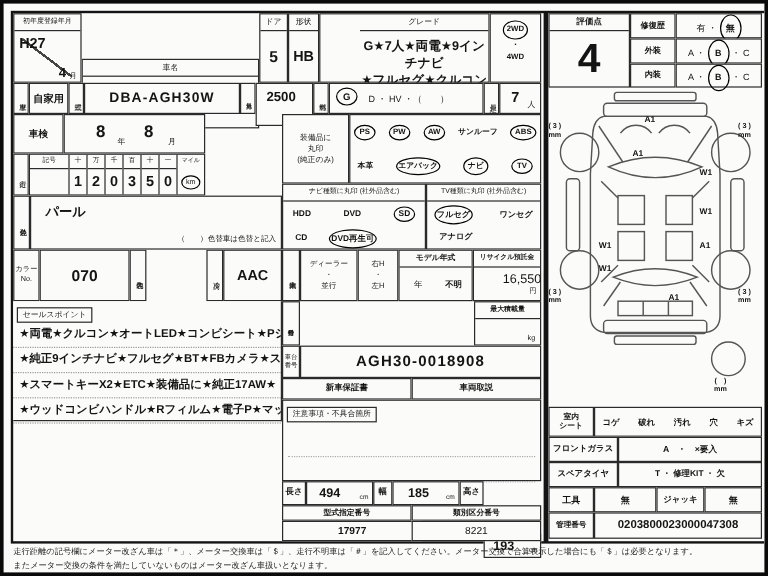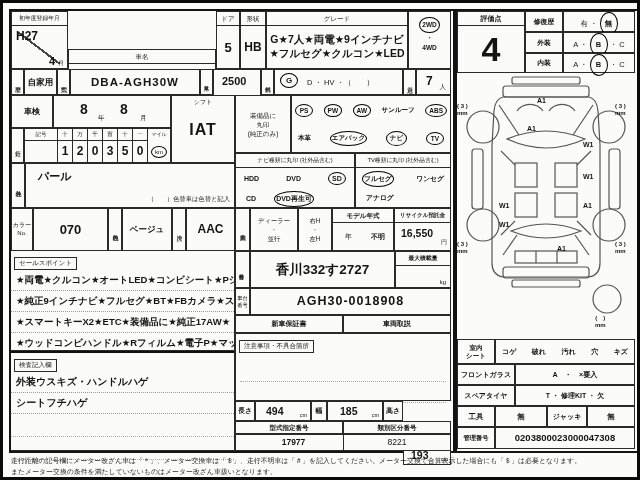--- a/index.html
+++ b/index.html
@@ -50,21 +50,21 @@
       <div class="val" style="line-height:43px;font-size:15px;font-weight:bold;">アルファード</div>
     </div>
     <div class="c" style="left:205px;top:0;width:24px;height:58px;">
       <div class="hdr">ドア</div>
       <div class="val" style="line-height:43px;font-size:13px;font-weight:bold;">5</div>
     </div>
     <div class="c" style="left:229px;top:0;width:26px;height:58px;">
       <div class="hdr">形状</div>
       <div class="val" style="line-height:43px;font-size:12px;font-weight:bold;">HB</div>
     </div>
-    <div class="c" style="left:255px;top:0;width:142px;height:58px;">
+    <div class="c" style="left:255px;top:0;width:142px;height:58px;padding-left:33px;">
       <div class="hdr">グレード</div>
       <div class="val" style="font-size:10.5px;font-weight:bold;line-height:14px;padding-top:6px;">
         <div>G★7人★両電★9インチナビ</div>
         <div>★フルセグ★クルコン★LED</div>
       </div>
     </div>
     <div class="c" style="left:397px;top:0;width:43px;height:58px;">
       <div style="text-align:center;padding-top:5px;font-size:6.5px;font-weight:bold;line-height:10px;">
         <span class="circ" style="padding:2px 2px;">2WD</span>
         <div>・</div>
@@ -129,24 +129,20 @@
       <div class="mcol" style="width:15px;">
           <div class="mh">一</div>
           <div class="mv">0</div>
         </div>
       <div class="mcol" style="flex:1;">
         <div style="height:11px;font-size:5px;text-align:center;line-height:11px;">マイル</div>
         <div style="flex:1;text-align:center;"><span class="circ" style="font-size:6px;padding:2px 2px;">km</span></div>
       </div>
     </div>
 
-    <div class="c" style="left:160px;top:84px;width:64px;height:68px;">
-      <div style="font-size:6px;text-align:center;padding-top:2px;">シフト</div>
-      <div style="font-size:16px;font-weight:bold;text-align:center;padding-top:14px;letter-spacing:1px;">IAT</div>
-    </div>
 
     <div class="c lbl2" style="left:224px;top:84px;width:56px;height:58px;line-height:9px;font-size:6.5px;">
       <span>装備品に</span>
       <span>丸印</span>
       <span>(純正のみ)</span>
     </div>
     <div class="c" style="left:280px;top:84px;width:160px;height:58px;">
       <div class="flexrow" style="height:29px;padding:0 3px;font-size:6.5px;font-weight:bold;">
         <span class="circ">PS</span>
         <span class="circ">PW</span>
@@ -188,21 +184,20 @@
       </div>
       <div style="height:19px;padding-left:10px;font-size:6.8px;font-weight:bold;line-height:17px;">アナログ</div>
     </div>
 
     <div class="c lbl2" style="left:0;top:197px;width:22px;height:43px;">
       <span>カラー</span>
       <span>No.</span>
     </div>
     <div class="c" style="left:22px;top:197px;width:75px;height:43px;font-size:13px;font-weight:bold;text-align:center;line-height:41px;">070</div>
     <div class="c vlbl" style="left:97px;top:197px;width:14px;height:43px;">内装色</div>
-    <div class="c" style="left:111px;top:197px;width:50px;height:43px;font-size:8.5px;font-weight:bold;text-align:center;line-height:41px;">ベージュ</div>
     <div class="c vlbl" style="left:161px;top:197px;width:14px;height:43px;">冷房</div>
     <div class="c" style="left:175px;top:197px;width:49px;height:43px;font-size:12px;font-weight:bold;text-align:center;line-height:41px;">AAC</div>
 
     <div class="c vlbl" style="left:224px;top:197px;width:15px;height:43px;">輸入車</div>
     <div class="c lbl2" style="left:239px;top:197px;width:48px;height:43px;font-size:6.3px;line-height:9px;">
       <span>ディーラー</span>
       <span>・</span>
       <span>並行</span>
     </div>
     <div class="c lbl2" style="left:287px;top:197px;width:34px;height:43px;font-size:6.3px;line-height:9px;">
@@ -210,26 +205,25 @@
       <span>・</span>
       <span>左H</span>
     </div>
     <div class="c" style="left:321px;top:197px;width:62px;height:43px;">
       <div class="hdr" style="font-weight:bold;">モデル年式</div>
       <span style="position:absolute;left:12px;bottom:8px;font-size:7px;">年</span>
       <span style="position:absolute;right:8px;bottom:8px;font-size:7px;font-weight:bold;">不明</span>
     </div>
     <div class="c" style="left:383px;top:197px;width:57px;height:43px;">
       <div class="hdr" style="font-size:5.6px;font-weight:bold;">リサイクル預託金</div>
-      <span style="position:absolute;left:6px;top:18px;font-size:10.5px;font-weight:bold;">16,550</span>
+      <span style="position:absolute;left:24px;top:18px;font-size:10.5px;font-weight:normal;">16,550</span>
       <span style="position:absolute;right:3px;bottom:3px;font-size:6px;">円</span>
     </div>
 
     <div class="c vlbl" style="left:224px;top:240px;width:15px;height:37px;font-size:5.3px;">登録番号</div>
-    <div class="c" style="left:239px;top:240px;width:145px;height:37px;font-size:13.5px;font-weight:bold;text-align:center;line-height:35px;">香川332す2727</div>
     <div class="c" style="left:384px;top:240px;width:56px;height:37px;">
       <div class="hdr" style="font-size:5.8px;font-weight:bold;">最大積載量</div>
       <span style="position:absolute;right:4px;bottom:2px;font-size:6px;">kg</span>
     </div>
 
     <div class="c lbl2" style="left:224px;top:277px;width:15px;height:27px;font-size:5.3px;line-height:6.5px;">
       <span>車台</span>
       <span>番号</span>
     </div>
     <div class="c" style="left:239px;top:277px;width:201px;height:27px;font-size:12.5px;font-weight:bold;text-align:center;line-height:25px;letter-spacing:1px;">AGH30-0018908</div>
@@ -265,27 +259,20 @@
     <div class="c" style="left:332px;top:423px;width:108px;height:17px;font-size:8.5px;font-weight:normal;text-align:center;line-height:15px;">8221</div>
 
     <div class="c" style="left:0;top:240px;width:224px;height:100px;border-left:none;border-top:none;">
       <span class="tagbox">セールスポイント</span>
       <div class="sline">★両電★クルコン★オートLED★コンビシート★Pシート★</div>
       <div class="sline">★純正9インチナビ★フルセグ★BT★FBカメラ★ステリモ★</div>
       <div class="sline">★スマートキーX2★ETC★装備品に★純正17AW★</div>
       <div class="sline">★ウッドコンビハンドル★Rフィルム★電子P★マットバイザー★</div>
     </div>
 
-    <div class="c" style="left:0;top:340px;width:224px;height:100px;border-left:none;border-top:2px solid #111;">
-      <span class="tagbox">検査記入欄</span>
-      <div class="sline" style="font-size:10px;">外装ウスキズ・ハンドルハゲ</div>
-      <div class="sline" style="font-size:10px;">シートフチハゲ</div>
-      <div class="eline" style="margin:8px 0 0 0;"></div>
-      <div class="eline" style="margin:8px 0 0 0;"></div>
-    </div>
   </div>
 
   <div class="blk" style="left:452px;top:6px;width:184px;height:444px;">
 
     <div class="c" style="left:0;top:0;width:68px;height:62px;">
       <div class="hdr" style="font-size:7px;font-weight:bold;">評価点</div>
       <div style="font-size:34px;font-weight:bold;text-align:center;line-height:46px;">4</div>
     </div>
     <div class="c" style="left:68px;top:0;width:38px;height:21px;font-size:6.8px;font-weight:bold;text-align:center;line-height:19px;">修復歴</div>
     <div class="c" style="left:106px;top:0;width:72px;height:21px;font-size:7.5px;text-align:center;line-height:19px;">

